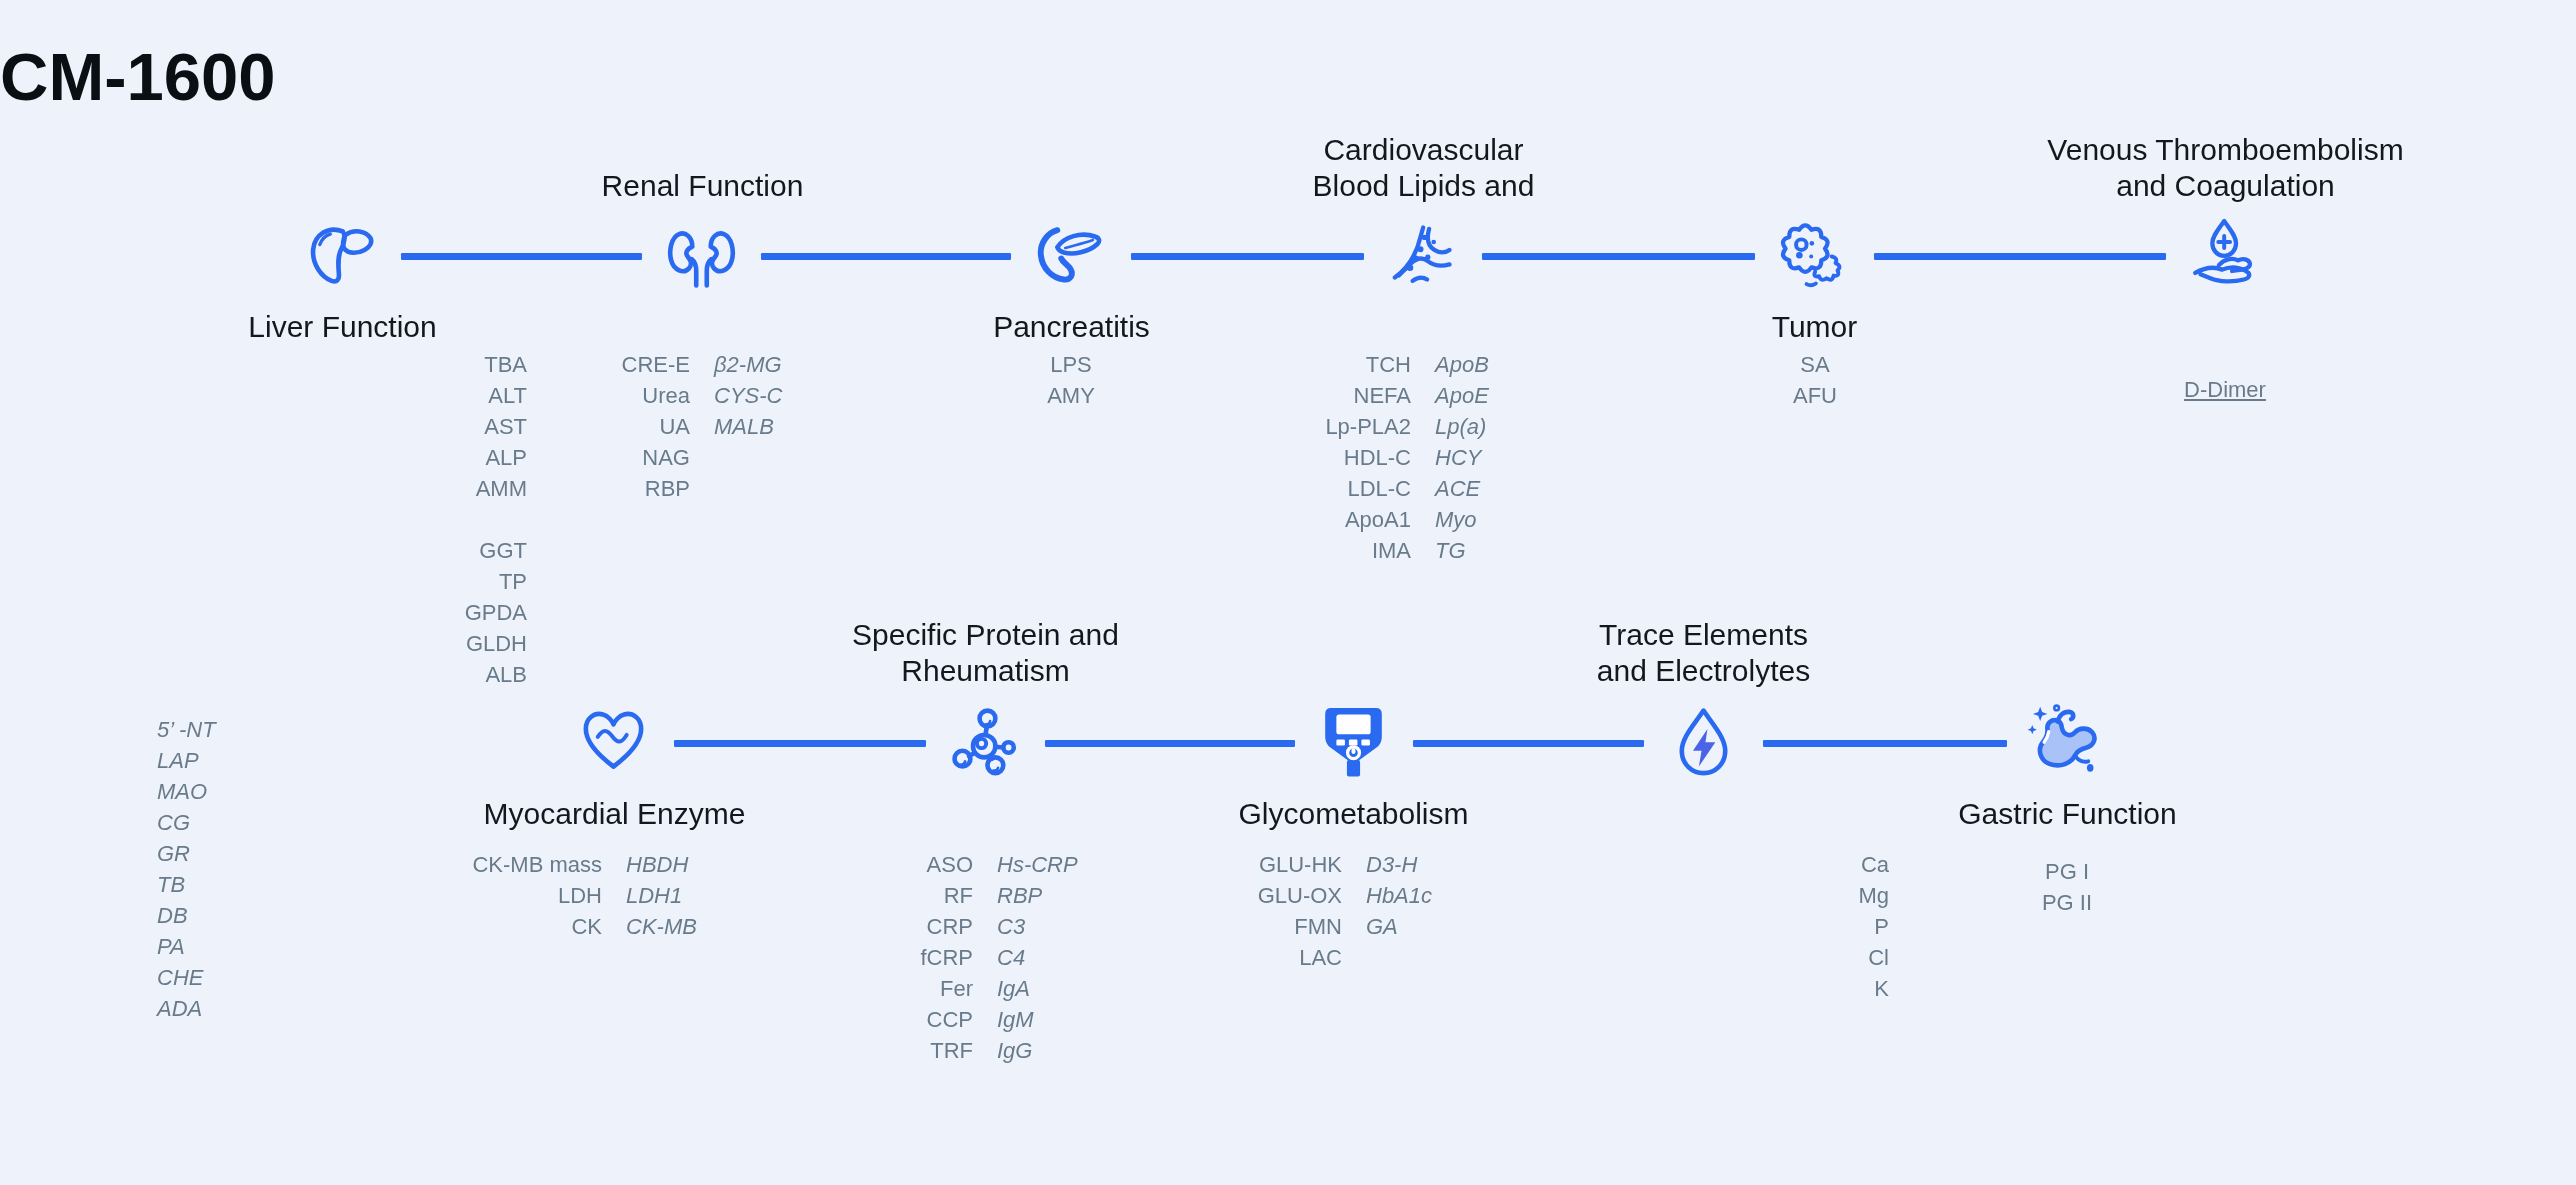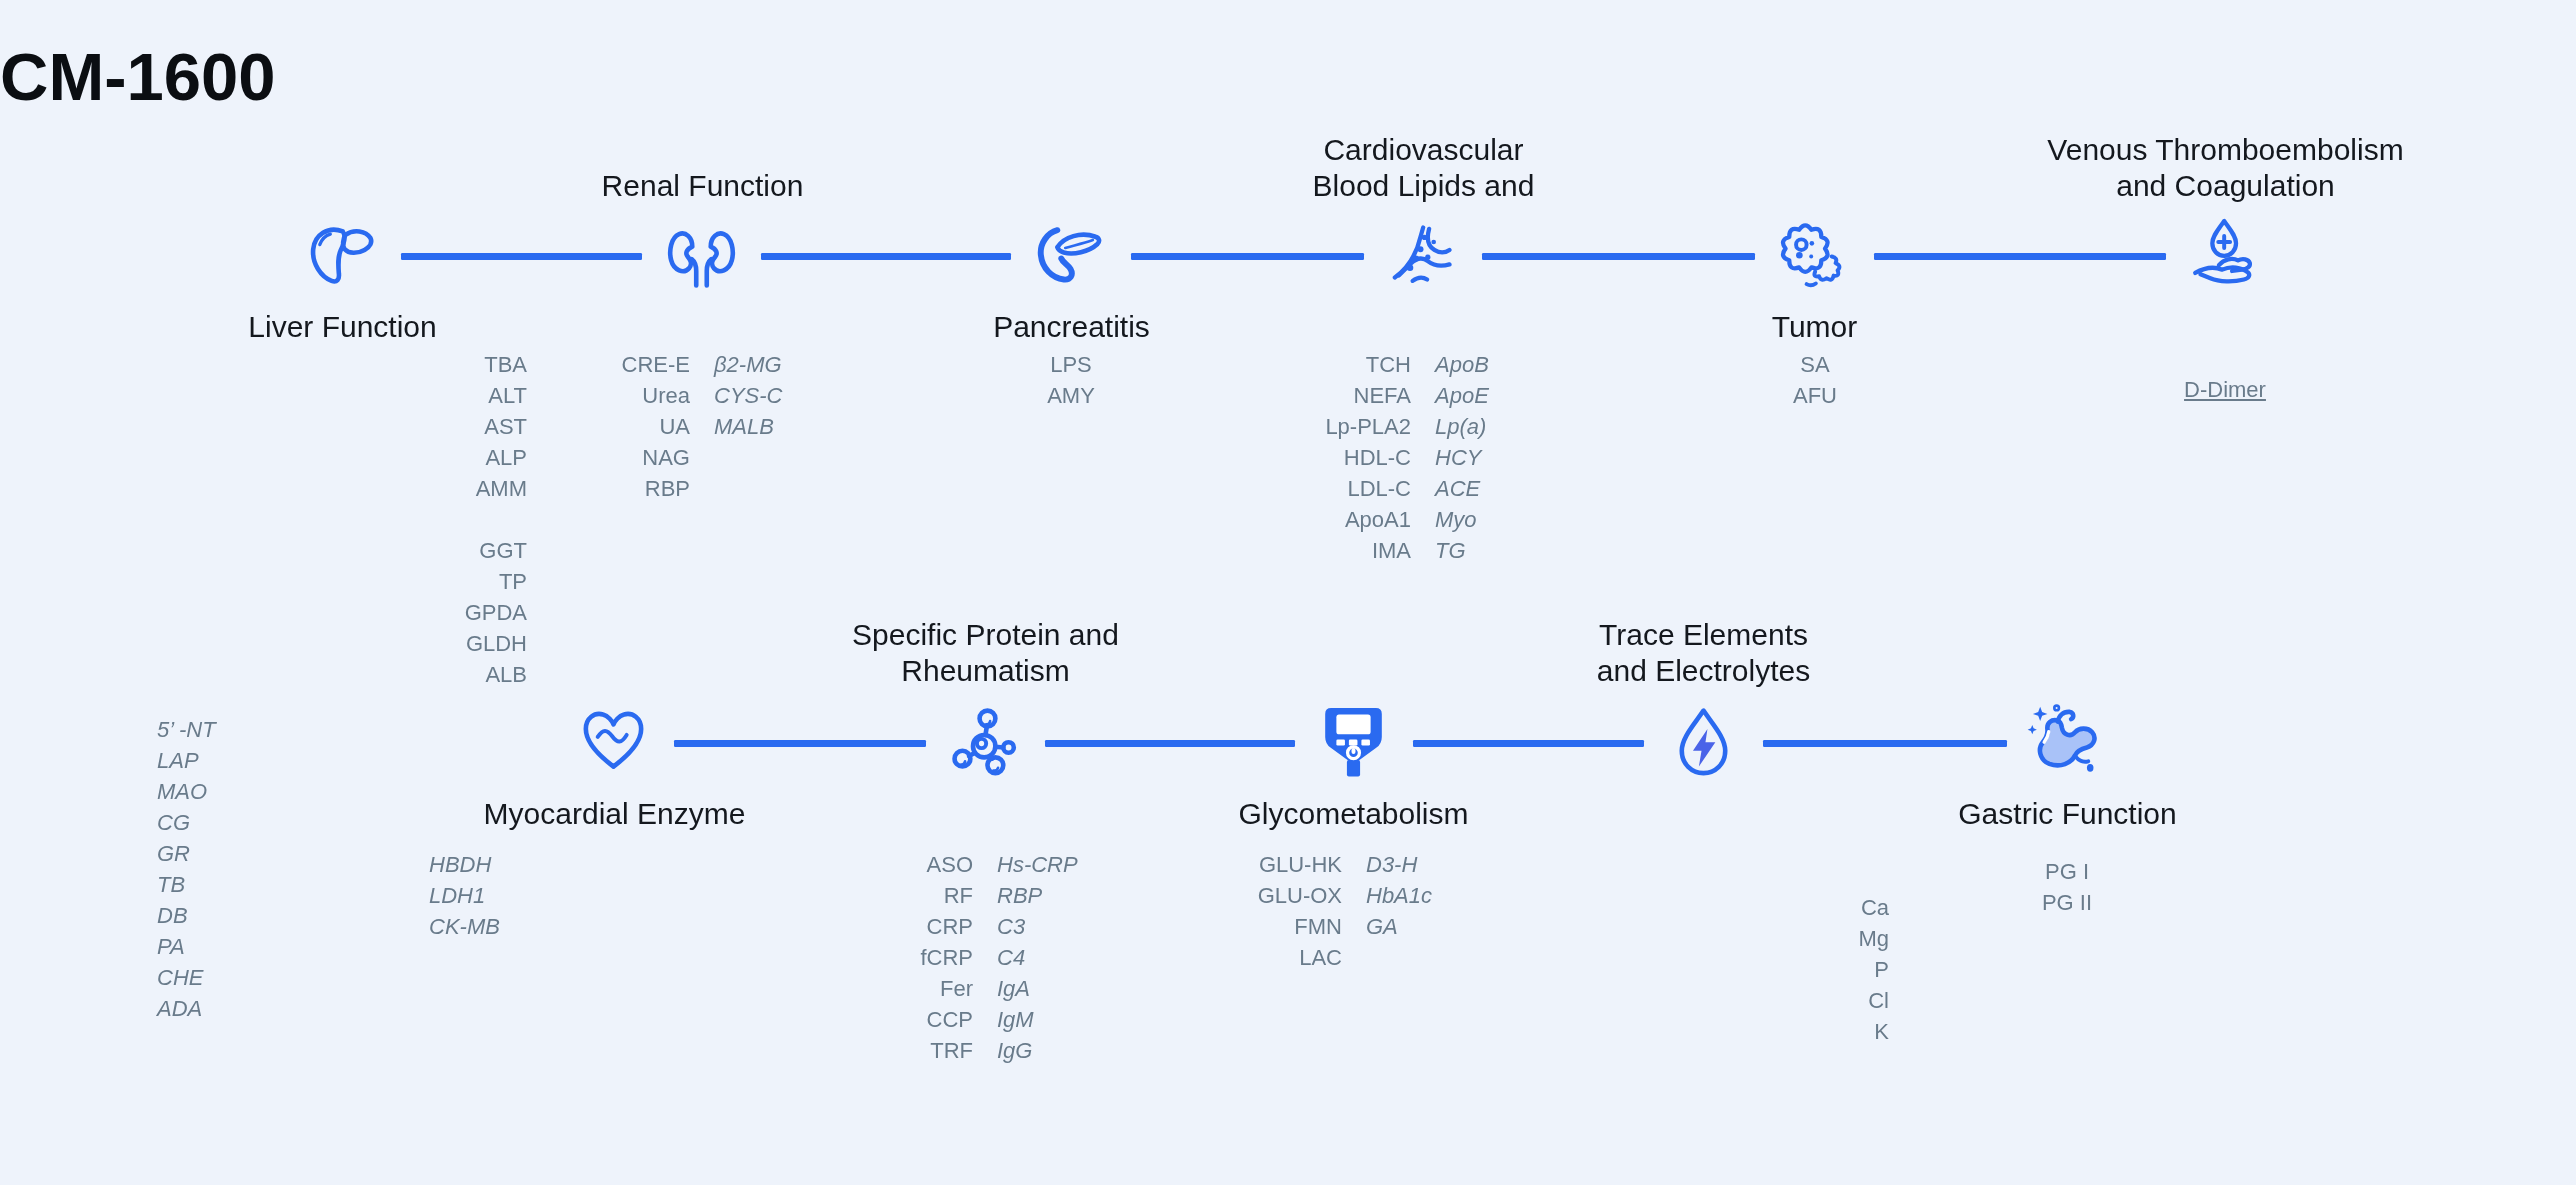--- a/index.html
+++ b/index.html
@@ -227,20 +227,25 @@
     <div class="cat-title" style="left: 403px; top: 796px;">
         <div>Myocardial Enzyme</div>
       </div>
     <div class="icon-wrap" style="left: 574px; top: 704px;">
         <svg viewBox="0 0 120 120" width="79" height="79" fill="none" stroke="#2A6AF0" stroke-width="7" stroke-linecap="round" stroke-linejoin="round">
     <path d="M60 95 C36 77 18 58 18 38 C18 22 31 12 44 16 C52 18 58 26 60 31 C62 26 68 18 76 16 C89 12 102 22 102 38 C102 58 84 77 60 95 Z"></path>
     <path d="M36 50 C44 38 50 38 58 49 C66 60 72 60 80 47" stroke-width="6"></path>
         </svg>
       </div>
     <div class="tests" style="left: 429px; top: 849px;">
+        <div class="col right">
+          <div class="test-item">CK-MB mass</div>
+          <div class="test-item">LDH</div>
+          <div class="test-item">CK</div>
+        </div>
         <div class="col left">
           <div class="test-item">HBDH</div>
           <div class="test-item">LDH1</div>
           <div class="test-item">CK-MB</div>
         </div>
       </div>
   </div>
 
   <div class="category">
     <div class="cat-title" style="left: 774px; top: 617px;">
@@ -321,21 +326,21 @@
     <div class="cat-title" style="left: 1492px; top: 617px;">
         <div>Trace Elements</div>
         <div>and Electrolytes</div>
       </div>
     <div class="icon-wrap" style="left: 1664px; top: 704px;">
         <svg viewBox="0 0 120 120" width="79" height="79" fill="none" stroke="#2A6AF0" stroke-width="7" stroke-linecap="round" stroke-linejoin="round">
     <path d="M60 10 C46 31 27 51 27 71 C27 91 42 105 60 105 C78 105 93 91 93 71 C93 51 74 31 60 10 Z"></path>
     <path d="M66 38 L44 71 L57 71 L53 95 L78 58 L63 58 Z" fill="#4A63E8" stroke="none"></path>
         </svg>
       </div>
-    <div class="tests" style="left: 1519px; top: 849px; margin-top: 43px;">
+    <div class="tests" style="left: 1519px; top: 849px;">
         <div class="col right">
           <div class="test-item">Ca</div>
           <div class="test-item">Mg</div>
           <div class="test-item">P</div>
           <div class="test-item">Cl</div>
           <div class="test-item">K</div>
         </div>
       </div>
   </div>
 

